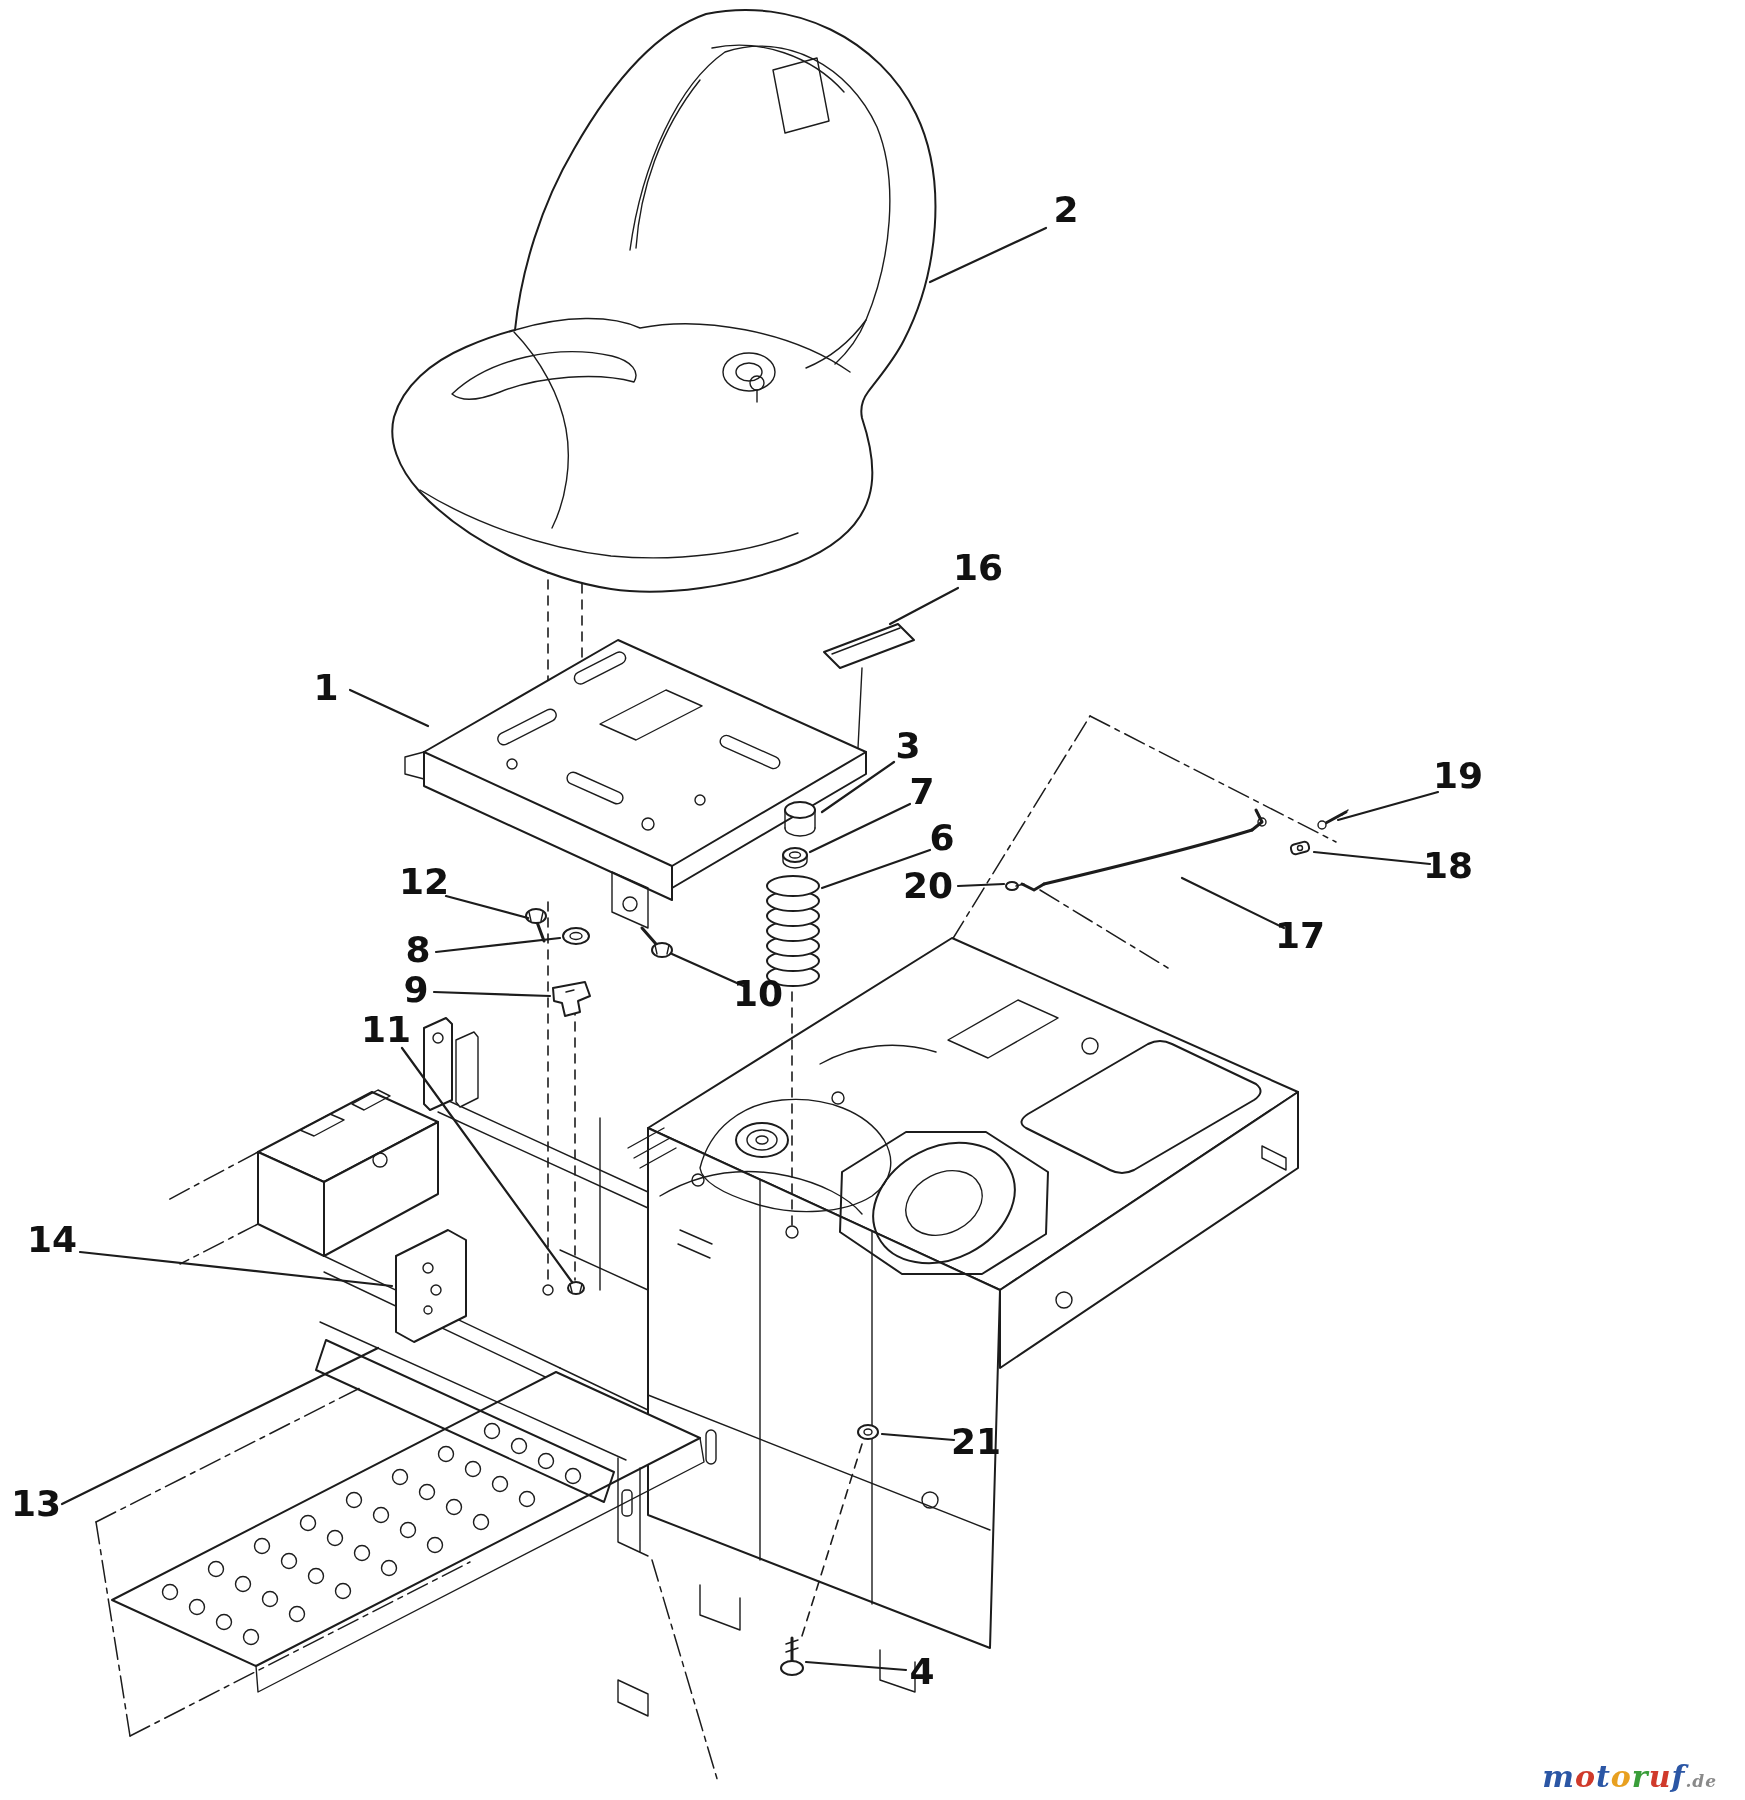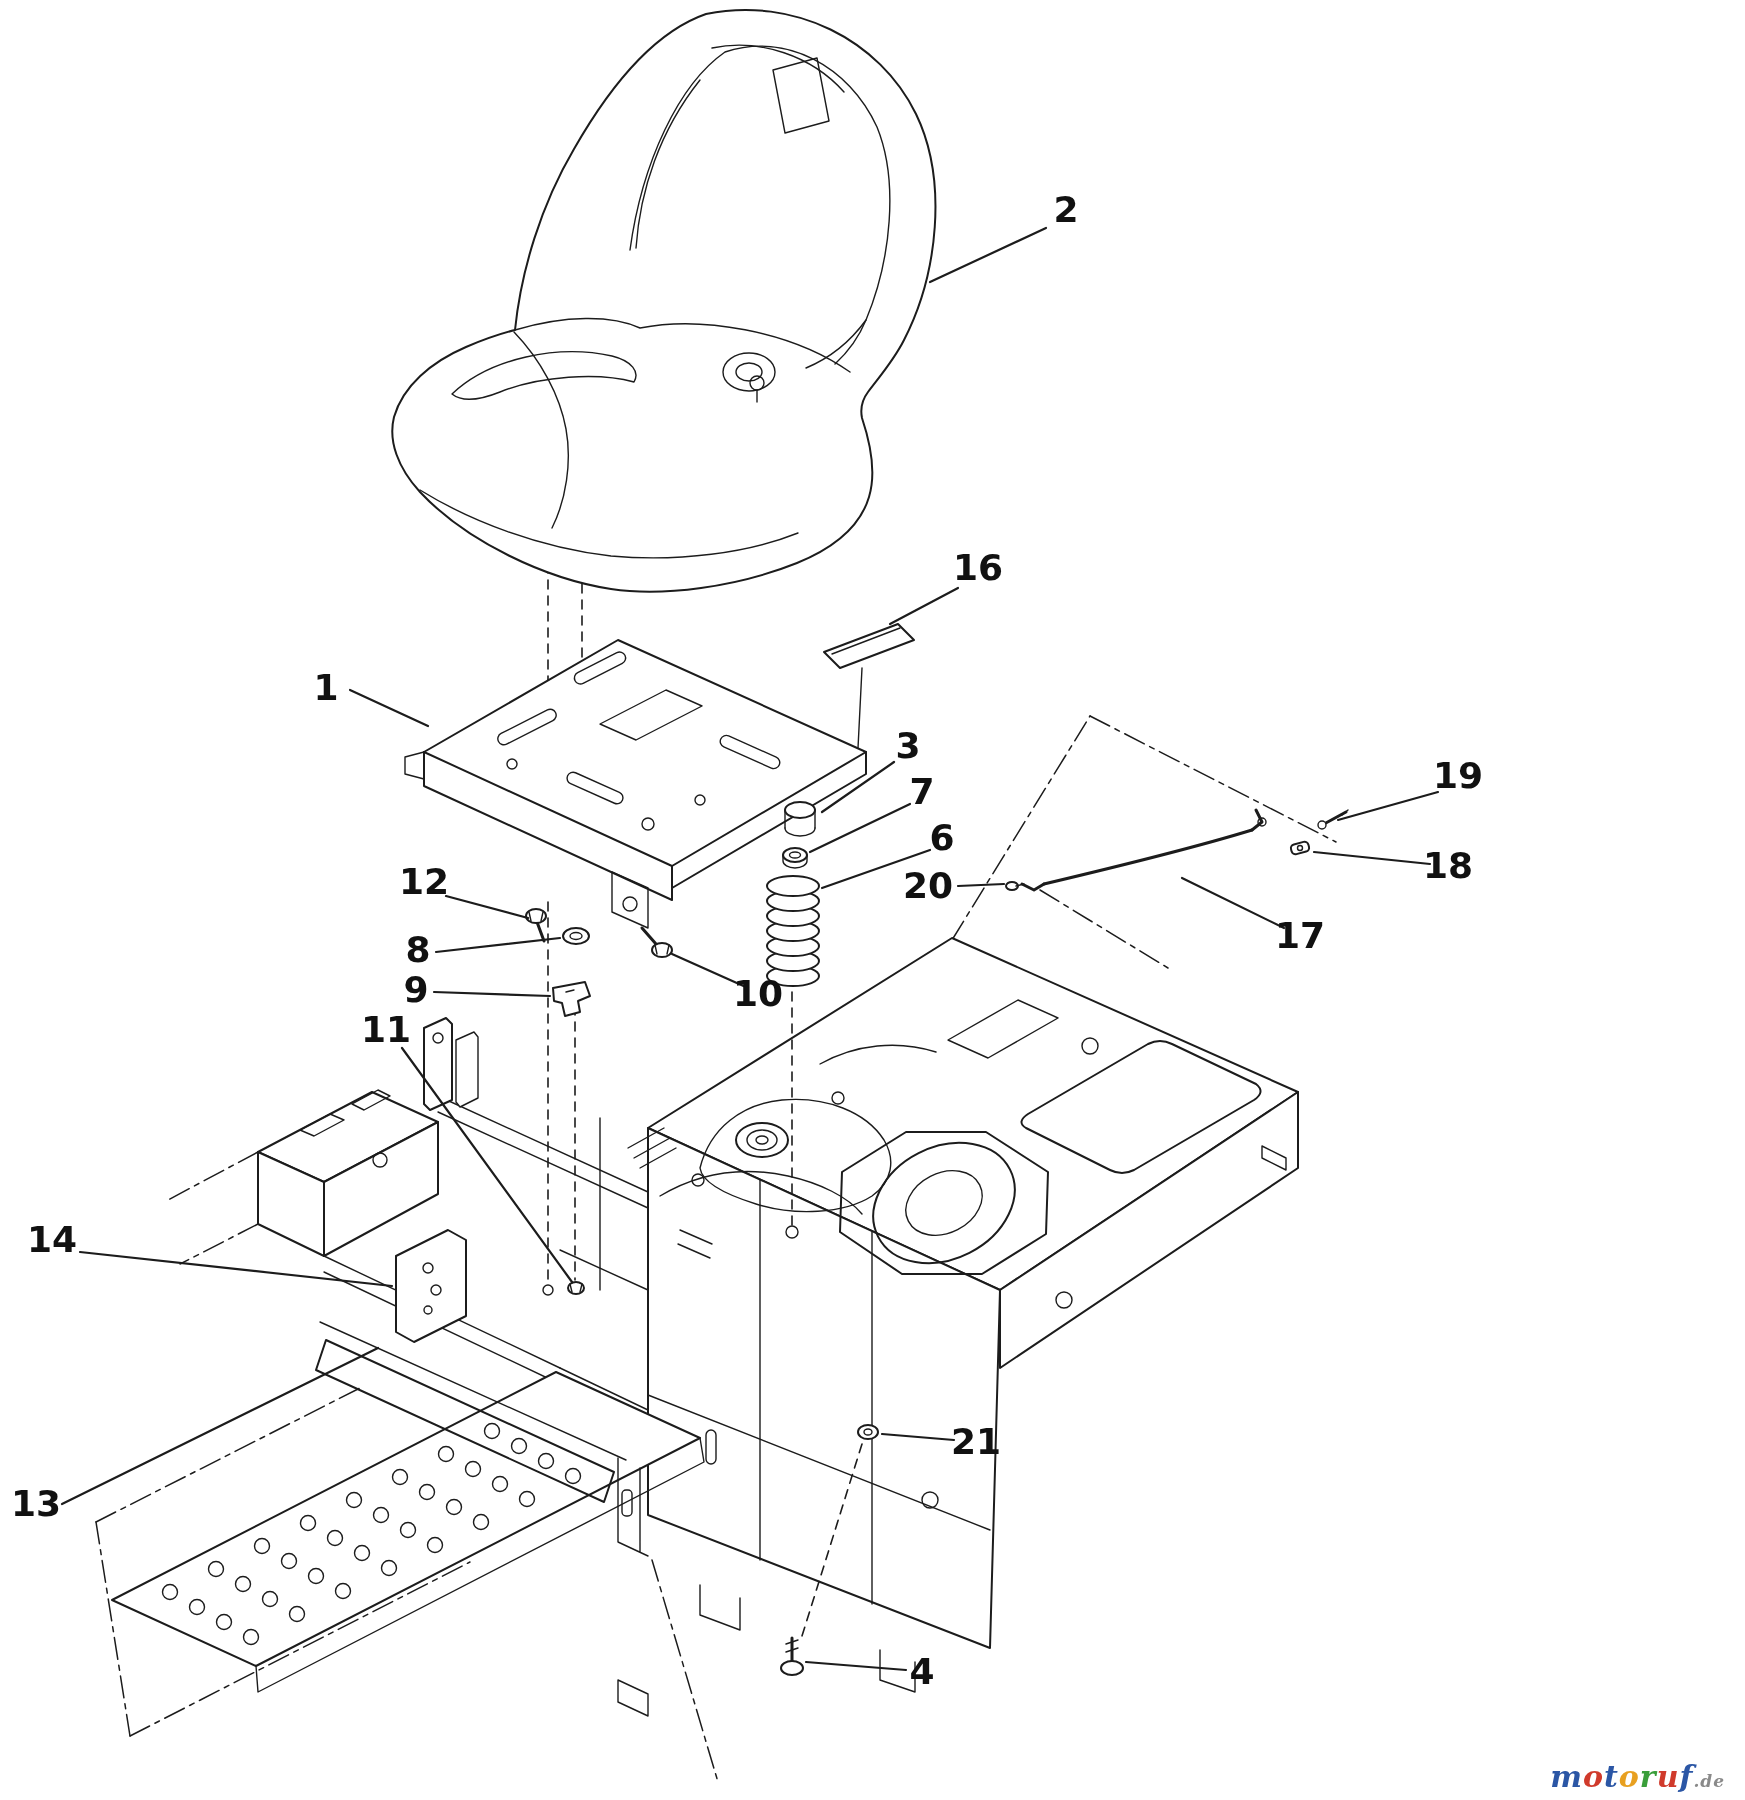--- a/index.html
+++ b/index.html
@@ -10,21 +10,21 @@
   svg path, svg rect, svg circle, svg ellipse, svg line, svg polygon{
     stroke:#1c1c1c; fill:none; stroke-width:2; stroke-linecap:round; stroke-linejoin:round;
   }
   .fillw{fill:#ffffff;}
   .thin{stroke-width:1.4;}
   .thick{stroke-width:3;}
   .dash{stroke-dasharray:9 7; stroke-width:1.6;}
   .phantom{stroke-dasharray:22 6 5 6; stroke-width:1.5;}
   .lead{stroke-width:2.2;}
   text.callout{font:700 36px "DejaVu Sans",sans-serif; fill:#111111; stroke:none;}
-  .wm{position:absolute; right:20px; bottom:6px; font:italic 700 30px "DejaVu Serif",serif;
+  .wm{position:absolute; right:28px; bottom:6px; font:italic 700 30px "DejaVu Serif",serif;
       letter-spacing:1px; white-space:nowrap;}
   .wm .de{font-size:17px; font-style:italic; vertical-align:baseline;}
 </style>
 </head>
 <body>
 
 <div class="stage">
 <svg width="1745" height="1800" viewBox="0 0 1745 1800">
 
   <defs>

